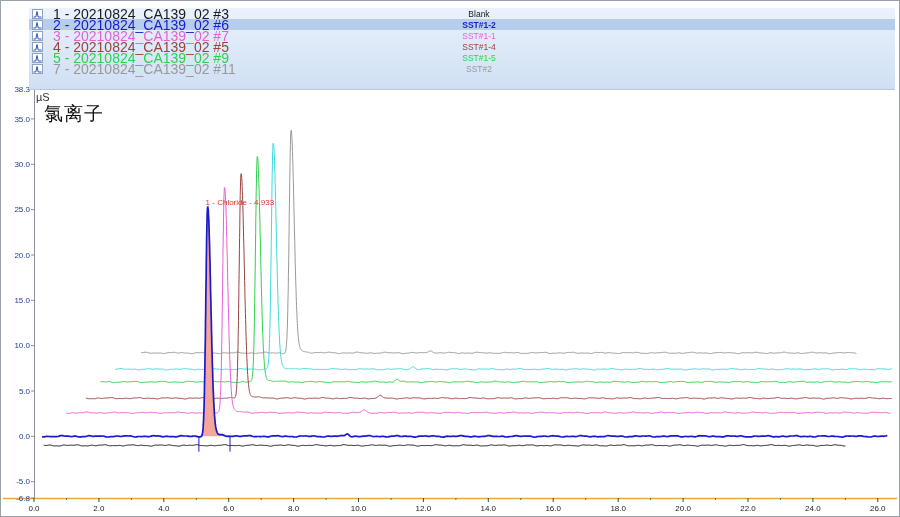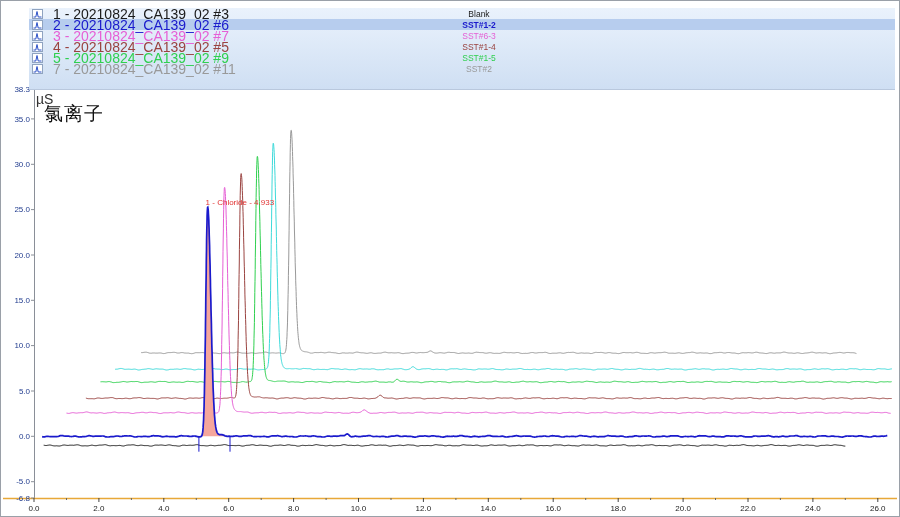--- a/index.html
+++ b/index.html
@@ -7,21 +7,21 @@
   #app{position:relative;width:900px;height:517px;box-sizing:border-box;border:1px solid #9aa0a8;background:#ffffff;overflow:hidden}
   #plot-svg{position:absolute;left:0;top:0}
   #legend{position:absolute;left:28px;top:7px;width:866px;height:81px;
           background:linear-gradient(180deg,#eaf2fc 0%,#cfdff3 100%);
           border-bottom:1px solid #b9c8dd}
   .legend-row{position:relative;height:11px;display:flex;align-items:center;cursor:default}
   .legend-row.selected{background:#b7cdee}
   .legend-row .icon{margin-left:3px;width:11px;height:10px;flex:0 0 auto;line-height:0}
   .legend-row .lab{margin-left:10px;font-size:14px;white-space:nowrap}
   .legend-row .sample{position:absolute;left:400px;width:100px;text-align:center;font-size:8.5px}
-  #unit{position:absolute;left:35px;top:90px;font-size:14px;color:#333}
+  #unit{position:absolute;left:35px;top:90px;font-size:11px;color:#333}
   #chart-title{position:absolute;left:43px;top:100px;font-size:19px;color:#111;letter-spacing:1px}
   text{font-family:"Liberation Sans","DejaVu Sans",sans-serif}
 </style>
 </head>
 <body>
 
 <div id="app">
   <svg id="plot-svg" width="900" height="517" viewBox="0 0 900 517">
       <line x1="33.5" y1="88" x2="33.5" y2="497" stroke="#8a8f98" stroke-width="1"></line>
       <line x1="2" y1="497.5" x2="896" y2="497.5" stroke="#e8a838" stroke-width="1.6"></line>
@@ -116,21 +116,21 @@
           </svg></span>
         <span class="lab" style="color: rgb(26, 26, 204); font-weight: normal;">2 - 20210824_CA139_02 #6</span>
         <span class="sample" style="color: rgb(26, 26, 204); font-weight: bold;">SST#1-2</span>
       </div>
       <div class="legend-row">
         <span class="icon"><svg viewBox="0 0 11 10" width="11" height="10">
             <rect x="0.5" y="0.5" width="10" height="9" fill="#ffffff" stroke="#8fa3c0"></rect>
             <polyline points="1.5,8 3.8,8 5,2.5 6.2,8 9.5,8" fill="none" stroke="#2a50c8" stroke-width="1"></polyline>
           </svg></span>
         <span class="lab" style="color: rgb(230, 95, 213);">3 - 20210824_CA139_02 #7</span>
-        <span class="sample" style="color: rgb(230, 95, 213);">SST#6-3</span>
+        <span class="sample" style="color: rgb(230, 95, 213);">SST#1-1</span>
       </div>
       <div class="legend-row">
         <span class="icon"><svg viewBox="0 0 11 10" width="11" height="10">
             <rect x="0.5" y="0.5" width="10" height="9" fill="#ffffff" stroke="#8fa3c0"></rect>
             <polyline points="1.5,8 3.8,8 5,2.5 6.2,8 9.5,8" fill="none" stroke="#2a50c8" stroke-width="1"></polyline>
           </svg></span>
         <span class="lab" style="color: rgb(154, 67, 64);">4 - 20210824_CA139_02 #5</span>
         <span class="sample" style="color: rgb(154, 67, 64);">SST#1-4</span>
       </div>
       <div class="legend-row">

